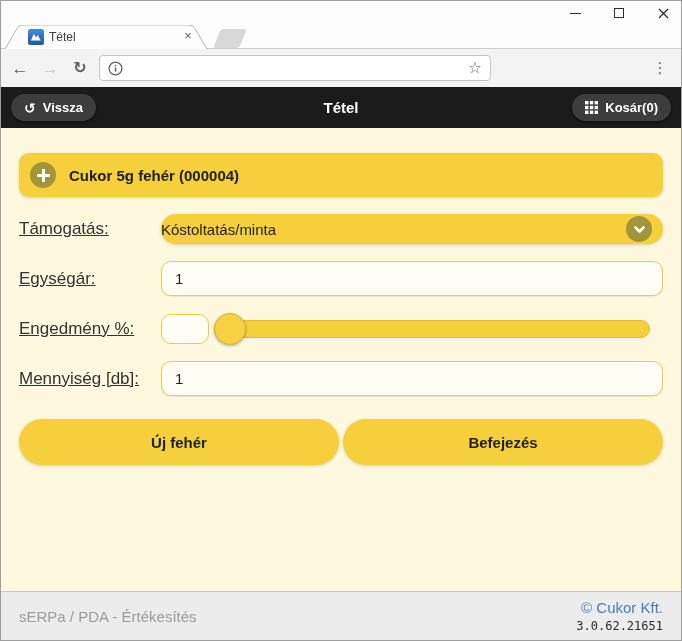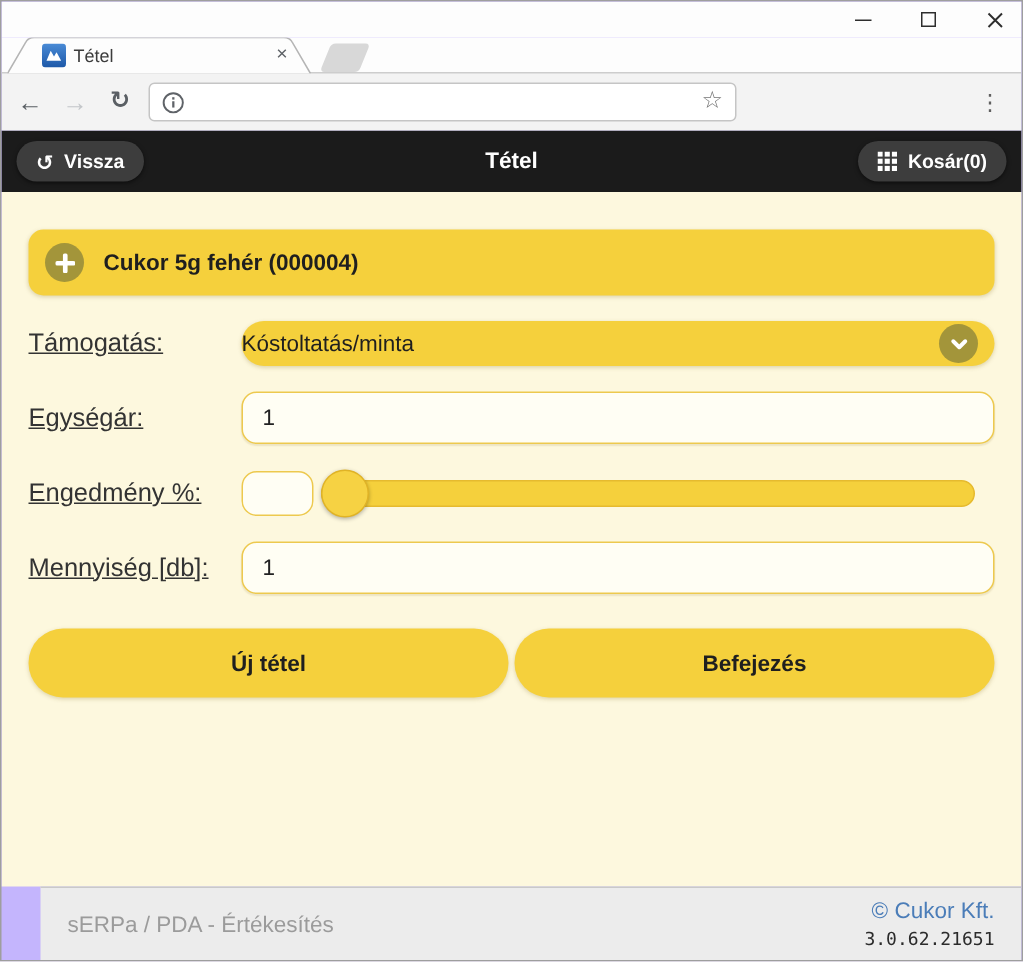--- a/index.html
+++ b/index.html
@@ -88,21 +88,21 @@
   .row-mennyiseg { margin-top:16px; }
 
   .actions { display:flex; gap:4px; margin-top:23px; }
   .big-btn { flex:1 1 0; height:46px; border-radius:23px; background:#f5d03c; cursor:default;
              display:flex; align-items:center; justify-content:center;
              font-weight:bold; font-size:15px; color:#1f1f1f;
              box-shadow:0 1px 3px rgba(120,95,0,.25); }
 
   
   .footer { height:49px; flex:0 0 auto; background:#ececec; border-top:1px solid #c9c9c9;
-            display:flex; align-items:center; justify-content:space-between; padding:0 18px;margin-left:26px; }
+            display:flex; align-items:center; justify-content:space-between; padding:0 18px; }
   .footer-left { color:#9b9b9b; font-size:15px; }
   .footer-right { text-align:right; line-height:1.3; }
   .footer-link { color:#4b7db8; font-size:15px; text-decoration:none; }
   .footer-version { color:#2b2b2b; font-size:12px; font-family:"DejaVu Sans Mono",monospace; }
 </style>
 </head>
 <body>
 
 <div class="window">
 
@@ -237,21 +237,21 @@
     </div>
 
     <div class="form-row row-mennyiseg">
       <div class="form-label">Mennyiség [db]:</div>
       <div class="field">
         <input class="text-input" type="text" value="1" style="">
       </div>
     </div>
 
     <div class="actions">
-      <div class="big-btn">Új tétel</div>
+      <div class="big-btn">Új fehér</div>
       <div class="big-btn">Befejezés</div>
     </div>
 
   </div>
 
   <div class="footer">
     <div class="footer-left">sERPa / PDA - Értékesítés</div>
     <div class="footer-right">
       <div><a class="footer-link" href="#">© Cukor Kft.</a></div>
       <div class="footer-version">3.0.62.21651</div>

